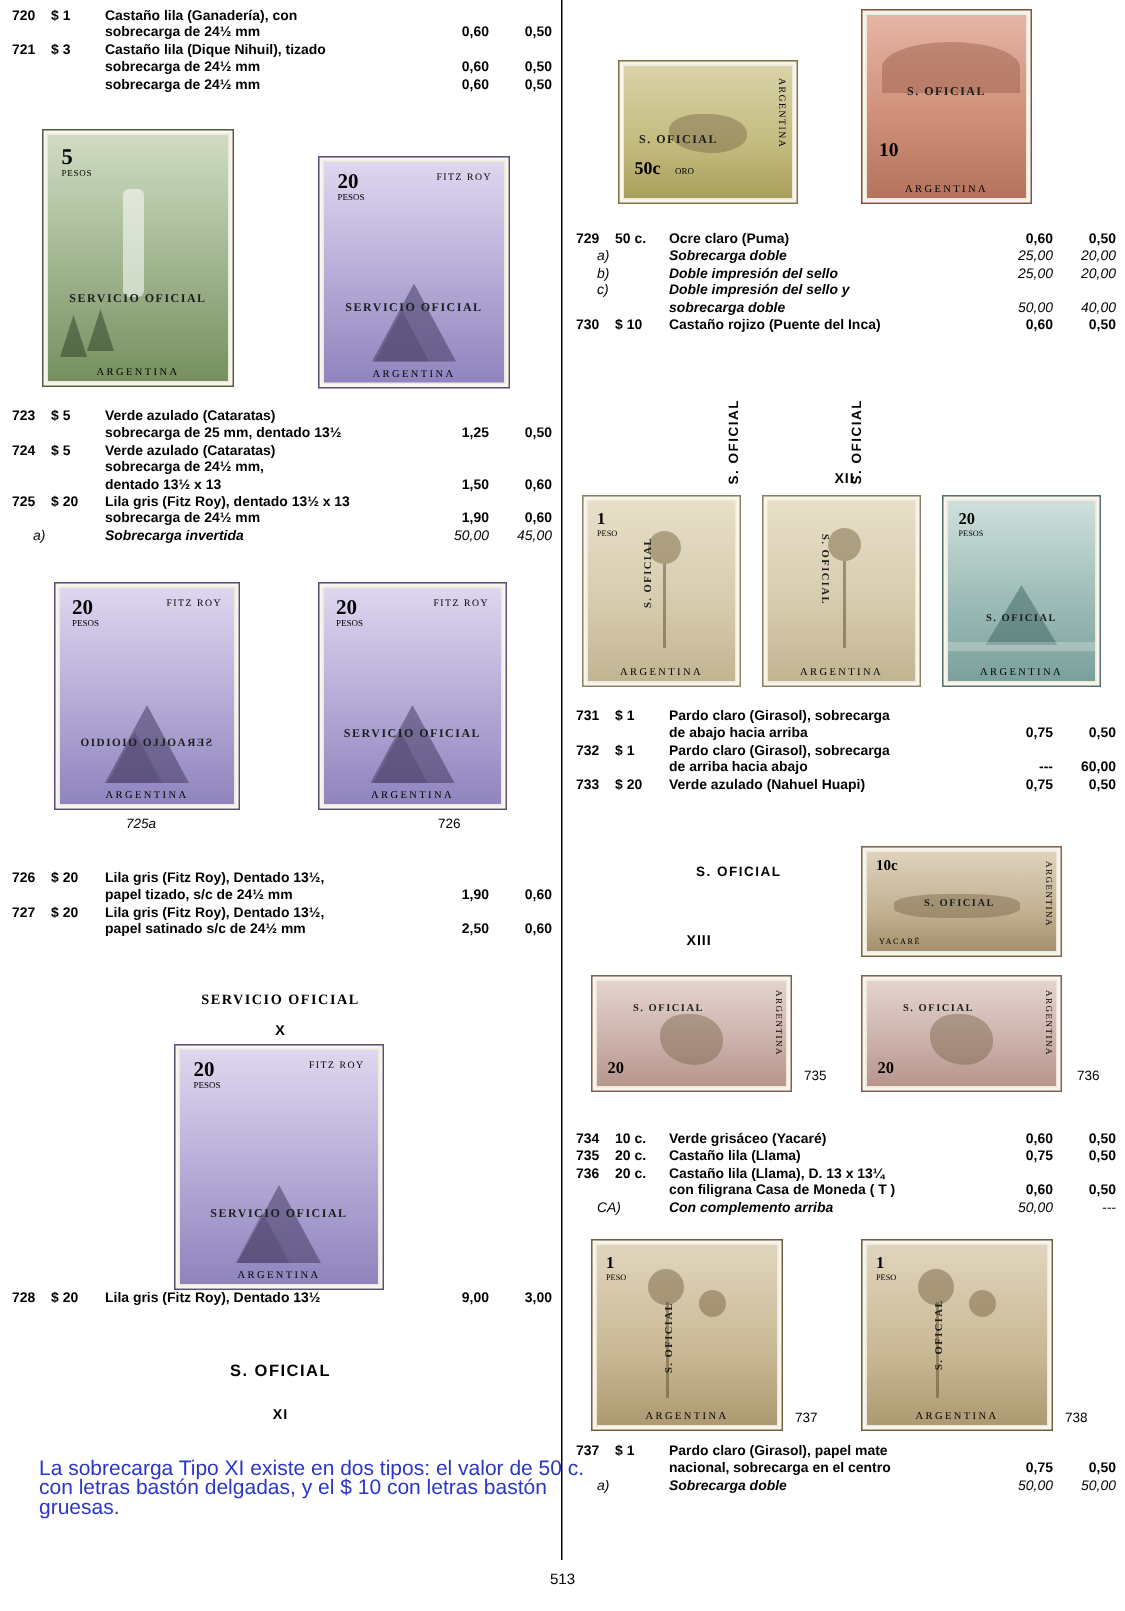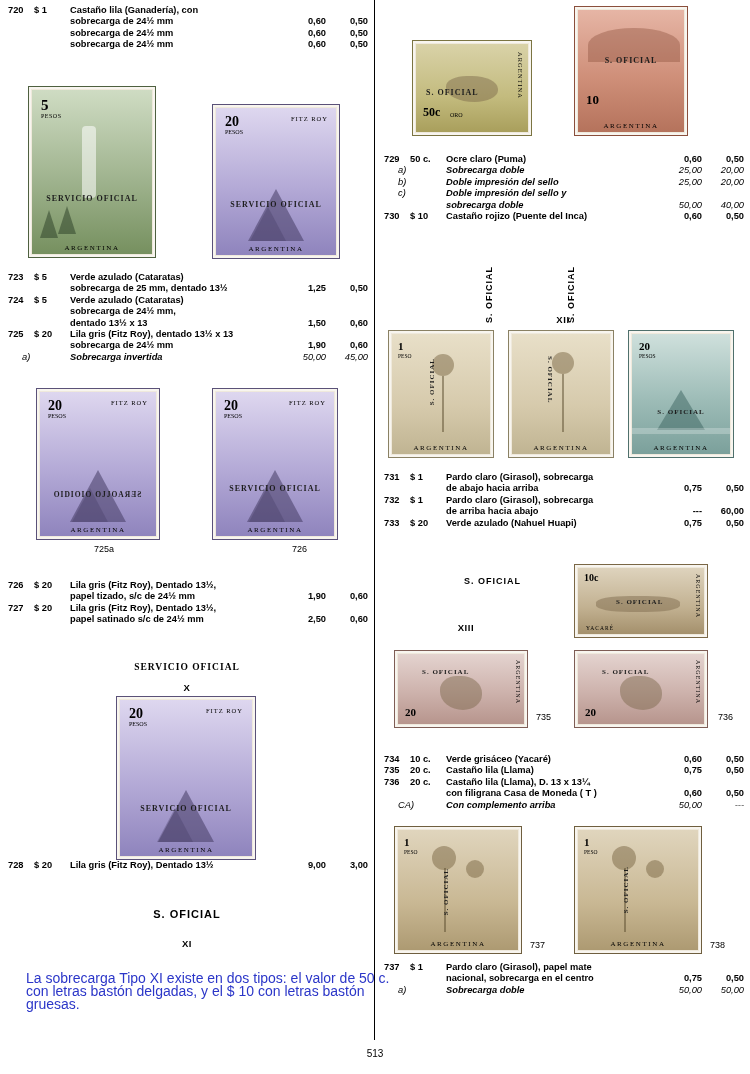--- a/index.html
+++ b/index.html
@@ -101,20 +101,27 @@
         <span class="c-p1"></span>
         <span class="c-p2"></span>
       </div>
       <div class="entry cont">
         <span class="c-num"></span>
         <span class="c-den"></span>
         <span class="c-desc">sobrecarga de 24½ mm</span>
         <span class="c-p1">0,60</span>
         <span class="c-p2">0,50</span>
       </div>
+      <div class="entry">
+        <span class="c-num">721</span>
+        <span class="c-den">$ 3</span>
+        <span class="c-desc">Castaño lila (Dique Nihuil), tizado</span>
+        <span class="c-p1"></span>
+        <span class="c-p2"></span>
+      </div>
       <div class="entry cont">
         <span class="c-num"></span>
         <span class="c-den"></span>
         <span class="c-desc">sobrecarga de 24½ mm</span>
         <span class="c-p1">0,60</span>
         <span class="c-p2">0,50</span>
       </div>
       <div class="entry cont">
         <span class="c-num"></span>
         <span class="c-den"></span>
@@ -214,21 +221,21 @@
         <div class="mountain"></div>
         <div class="mountain2"></div>
         <div class="val" style="left:8px;top:6px;font-size:14px;">20</div>
         <div style="position:absolute;left:8px;top:21px;font-size:6px;font-family:'Liberation Serif',serif;">PESOS</div>
         <div style="position:absolute;right:8px;top:7px;font-size:6.5px;letter-spacing:1px;font-family:'Liberation Serif',serif;">FITZ ROY</div>
         <div class="ovp" style="left:0;right:0;text-align:center;top:98px;font-size:7.5px;">OIDIOIO OJJOAЯƎƧ</div>
         <div class="lbl">ARGENTINA</div>
       </div>
       <div class="perf"></div>
     </div>
-    <div class="cap" style="left:94px;top:544px;">725a</div>
+    <div class="cap" style="left:84px;top:544px;font-style:italic;">725a</div>
 
     <div class="stamp t-violet" style="left:212px;top:388px;width:126px;height:152px;">
       <div class="inner">
         <div class="mountain"></div>
         <div class="mountain2"></div>
         <div class="val" style="left:8px;top:6px;font-size:14px;">20</div>
         <div style="position:absolute;left:8px;top:21px;font-size:6px;font-family:'Liberation Serif',serif;">PESOS</div>
         <div style="position:absolute;right:8px;top:7px;font-size:6.5px;letter-spacing:1px;font-family:'Liberation Serif',serif;">FITZ ROY</div>
         <div class="ovp" style="left:0;right:0;text-align:center;top:92px;font-size:8px;">SERVICIO OFICIAL</div>
         <div class="lbl">ARGENTINA</div>

